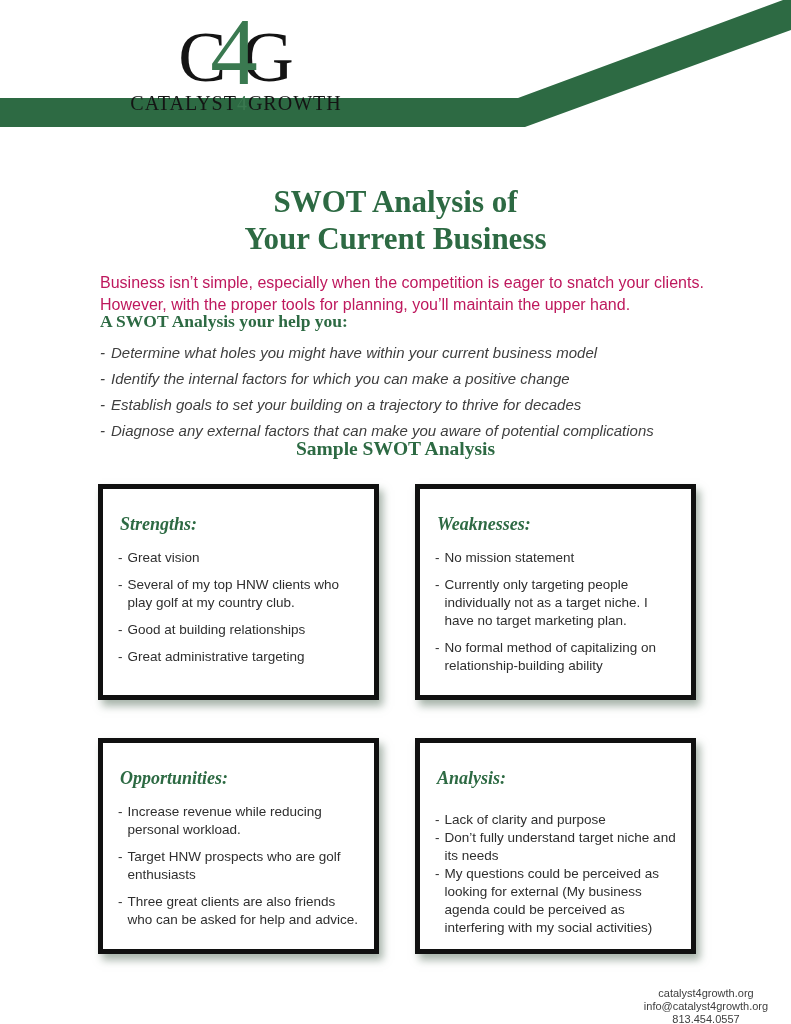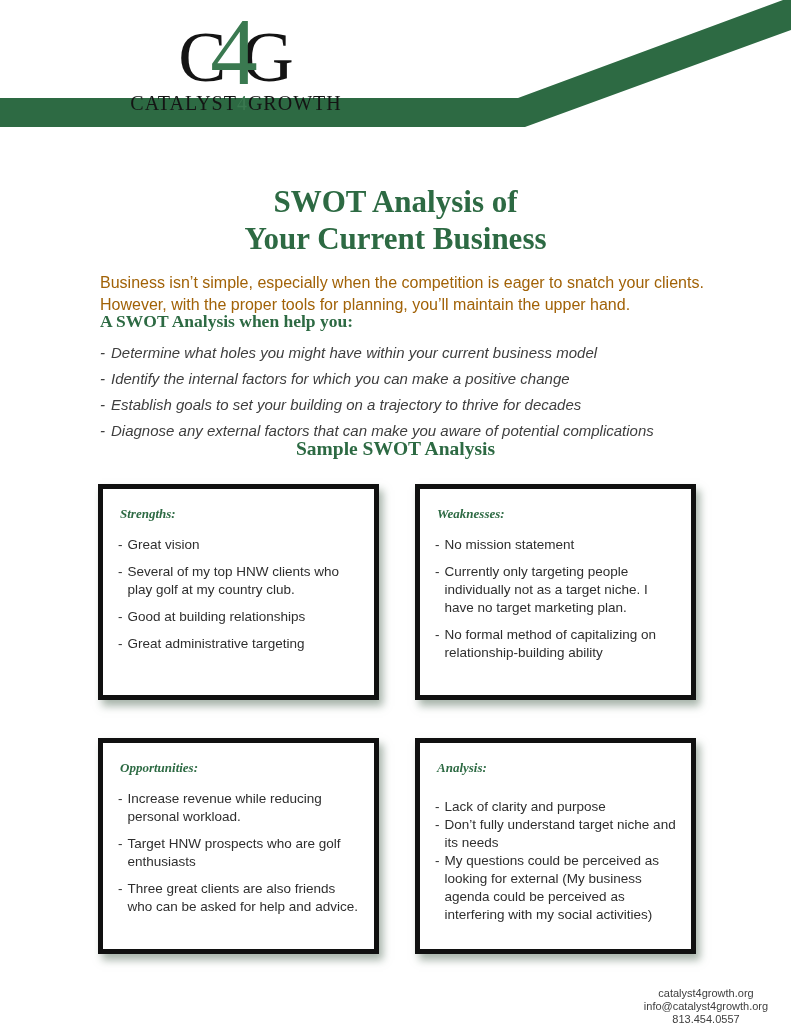--- a/index.html
+++ b/index.html
@@ -22,21 +22,21 @@
   
   .title {
     position:absolute; top:162px; left:0; width:100%; text-align:center;
     font-family:"Liberation Serif", serif; font-weight:bold;
     font-size:31px; line-height:37px; color:#2d6a43;
   }
   .title span { display:block; }
 
   .intro {
     position:absolute; top:256px; left:100px; width:628px;
-    font-size:16px; line-height:21.5px; color:#a16207;
+    font-size:16px; line-height:21.5px; color:#be185d;
   }
 
   .help { position:absolute; top:311px; left:100px; width:645px; }
   .help-heading {
     font-family:"Liberation Serif", serif; font-weight:bold;
     font-size:17.5px; color:#2d6a43; margin-bottom:8px;
   }
   .help-item {
     font-style:italic; font-size:15px; line-height:26px; color:#3e3e3e;
     display:flex; gap:6px;
@@ -55,21 +55,21 @@
     column-gap:36px; row-gap:38px;
   }
   .box {
     box-sizing:border-box; width:281px; height:216px;
     background:#ffffff; border:5px solid #101010;
     box-shadow:4px 6px 8px rgba(108,130,114,0.6);
     padding:13px 15px;
   }
   .box-title {
     font-family:"Liberation Serif", serif; font-style:italic; font-weight:bold;
-    font-size:13px; color:#2d6a43; margin:4px 0 14px 2px;
+    font-size:18px; color:#2d6a43; margin:12px 0 14px 2px;
   }
   .box.threats .box-title { margin-bottom:22px; }
   .item {
     display:flex; gap:5px; font-size:13.5px; line-height:1.33;
     color:#2e2e2e; margin-bottom:9px;
   }
   .box.threats .item { margin-bottom:0; }
   .dash { flex:0 0 auto; }
 
   
@@ -103,21 +103,21 @@
   </div>
 
   <h1 class="title">
     <span>SWOT Analysis of</span>
     <span>Your Current Business</span>
   </h1>
 
   <p class="intro">Business isn’t simple, especially when the competition is eager to snatch your clients. However, with the proper tools for planning, you’ll maintain the upper hand.</p>
 
   <div class="help">
-    <div class="help-heading">A SWOT Analysis when help you:</div>
+    <div class="help-heading">A SWOT Analysis your help you:</div>
     <div class="help-item">
       <span class="dash">-</span>
       <span>Determine what holes you might have within your current business model</span>
     </div>
     <div class="help-item">
       <span class="dash">-</span>
       <span>Identify the internal factors for which you can make a positive change</span>
     </div>
     <div class="help-item">
       <span class="dash">-</span>

